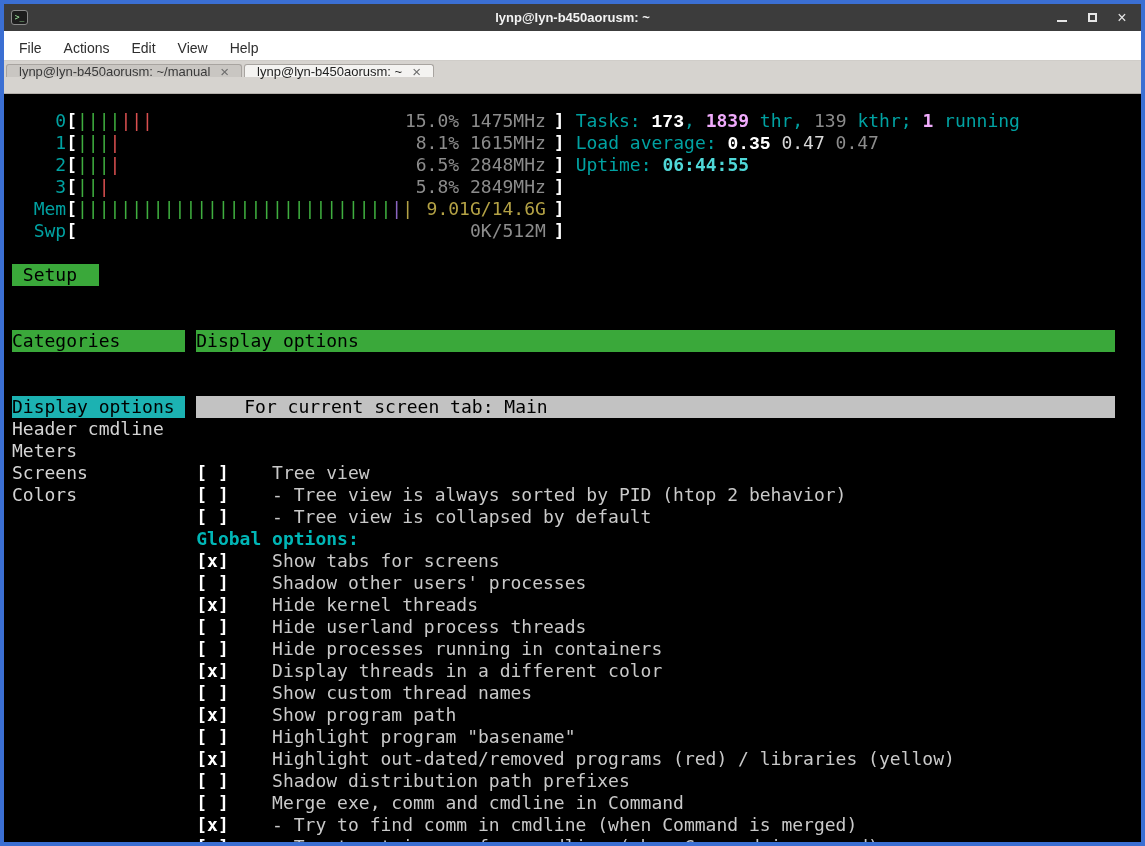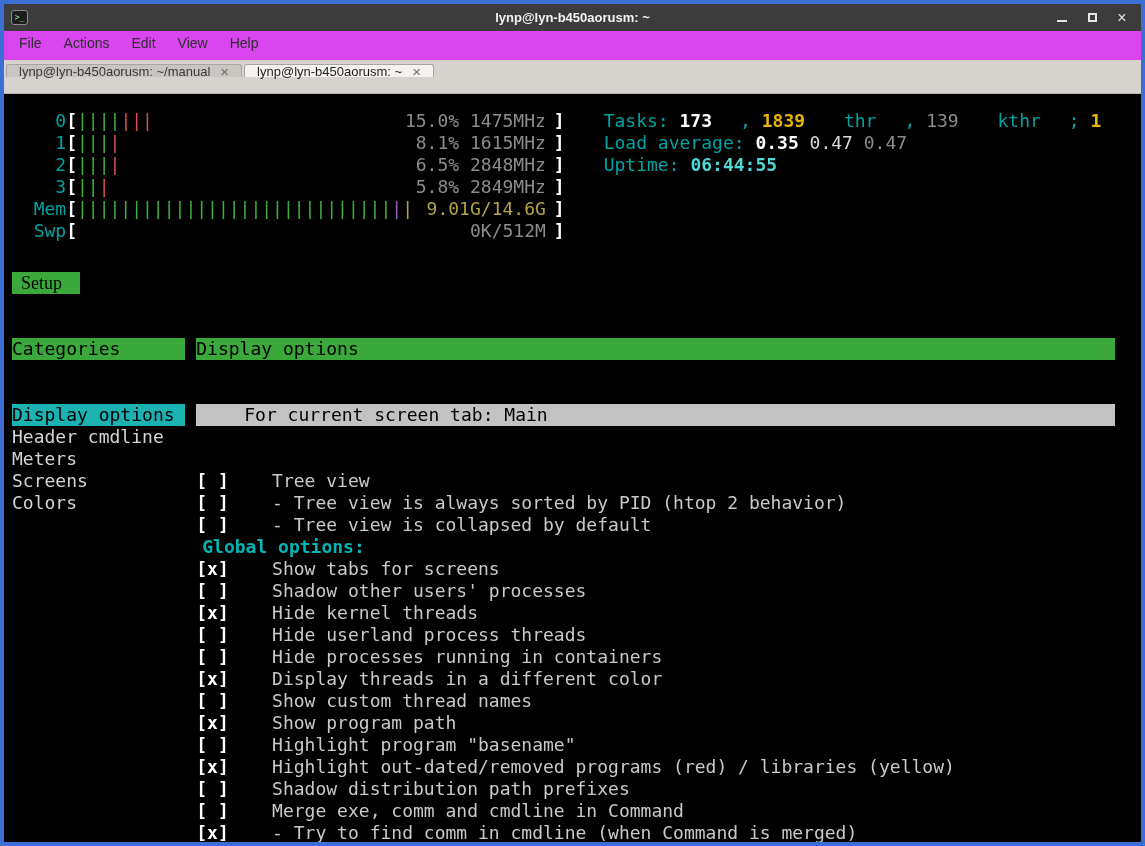--- a/index.html
+++ b/index.html
@@ -11,21 +11,21 @@
   .titlebar{height:27px;background:#3c3c3c;display:flex;align-items:center;position:relative;flex:0 0 auto;}
   .tb-icon{width:17px;height:15px;background:#1d1d1d;border:1px solid #8a8a8a;border-radius:3px;margin-left:7px;color:#9fe89f;font-size:8px;line-height:13px;text-align:center;font-family:"DejaVu Sans Mono",monospace;z-index:1;}
   .tb-title{position:absolute;left:0;right:0;text-align:center;font-size:13px;font-weight:bold;color:#f2f2f2;}
   .tb-buttons{margin-left:auto;display:flex;align-items:center;gap:16px;padding-right:12px;z-index:1;}
   .tb-btn{width:14px;height:14px;display:flex;align-items:center;justify-content:center;cursor:default;}
   .min-glyph{width:10px;height:9px;border-bottom:2px solid #e6e6e6;}
   .res-glyph{width:9px;height:9px;border:2px solid #e6e6e6;}
   .close-glyph{color:#e6e6e6;font-size:16px;line-height:14px;}
 
   
-  .menubar{height:30px;background:#d946ef;display:flex;align-items:flex-start;padding-left:4px;border-bottom:1px solid #d0cdc9;flex:0 0 auto;}
+  .menubar{height:30px;background:#ffffff;display:flex;align-items:flex-end;padding-left:4px;border-bottom:1px solid #d0cdc9;flex:0 0 auto;}
   .menu-item{font-size:14px;color:#2e2e2e;padding:4px 11px;border-radius:2px;}
 
   
   .tabbar{height:33px;background:#d6d3cf;display:flex;align-items:stretch;padding:3px 2px 16px 2px;gap:2px;border-bottom:1px solid #b3afaa;flex:0 0 auto;}
   .tab{display:flex;align-items:center;gap:10px;padding:0 12px;font-size:13px;color:#3a3a3a;background:#c9c6c2;border:1px solid #a8a4a0;border-bottom:none;border-radius:3px 3px 0 0;}
   .tab.active{background:#f4f3f1;color:#1f1f1f;}
   .tab-close{color:#6c6c6c;font-size:15px;line-height:15px;}
 
   
   .term{flex:1;background:#000;color:#cfcfcf;font-family:"DejaVu Sans Mono","Liberation Mono",monospace;font-size:18px;line-height:22px;white-space:pre;padding:16px 0 0 8px;display:flex;flex-direction:column;overflow:hidden;}
@@ -38,42 +38,42 @@
   .bracket{color:#ffffff;font-weight:bold;}
   .barwrap{display:inline-flex;width:44ch;position:relative;vertical-align:top;line-height:22px;}
   .mtext{position:absolute;right:8px;top:0;}
   .t-gray{color:#8c8c8c;}
   .t-yellow{color:#b4a245;margin-left:21px;}
   .b-green{color:#3fae3f;}
   .b-red{color:#d94f4f;}
   .b-magenta{color:#8a64c0;}
   .b-yellow{color:#b4a245;}
 
-  .s-cyan{color:#00a2a2;margin-left:28px;}
-  .s-bw{color:#ffffff;font-weight:bold;}
+  .s-cyan{color:#00a2a2;}
+  .s-bw{color:#ffffff;font-weight:bold;font-family:Liberation Mono, monospace;}
   .s-w{color:#d8d8d8;}
-  .s-bg{color:#eab308;font-weight:bold;}
+  .s-bg{color:#f0abfc;font-weight:bold;}
   .s-gray{color:#8c8c8c;}
   .s-bc{color:#4fd8d8;font-weight:bold;}
 
-  .setup-row{margin-top:8px;font-family:Liberation Serif, serif;}
+  .setup-row{margin-top:0;}
   .setup-tab{background:#3aa83a;color:#000;padding:0 2ch 0 1ch;display:inline-block;height:22px;}
 
   .panels{display:flex;flex:0 0 auto;align-items:flex-start;}
   .left-panel{width:16ch;flex:0 0 auto;}
   .panel-gap{width:1ch;flex:0 0 auto;}
   .right-panel{flex:1;margin-right:26px;}
   .lp-header{background:#3aa83a;color:#000;}
   .lp-item{color:#d4d4d4;}
   .lp-item.selected{background:#1cb2b2;color:#000;}
   .rp-header{background:#3aa83a;color:#000;}
   .rp-selected{background:#c2c2c2;color:#000;padding-left:48px;}
   .opt .cb{color:#ffffff;font-weight:bold;}
   .opt-label{color:#c9c9c9;}
-  .opt-section{color:#00b6b6;font-weight:bold;margin-left:6px;}
+  .opt-section{color:#00b6b6;font-weight:bold;}
 </style>
 </head>
 <body>
 
 <div class="window">
 
   <div class="titlebar">
     <div class="tb-icon">&gt;_</div>
     <div class="tb-title">lynp@lyn-b450aorusm: ~</div>
     <div class="tb-buttons">

